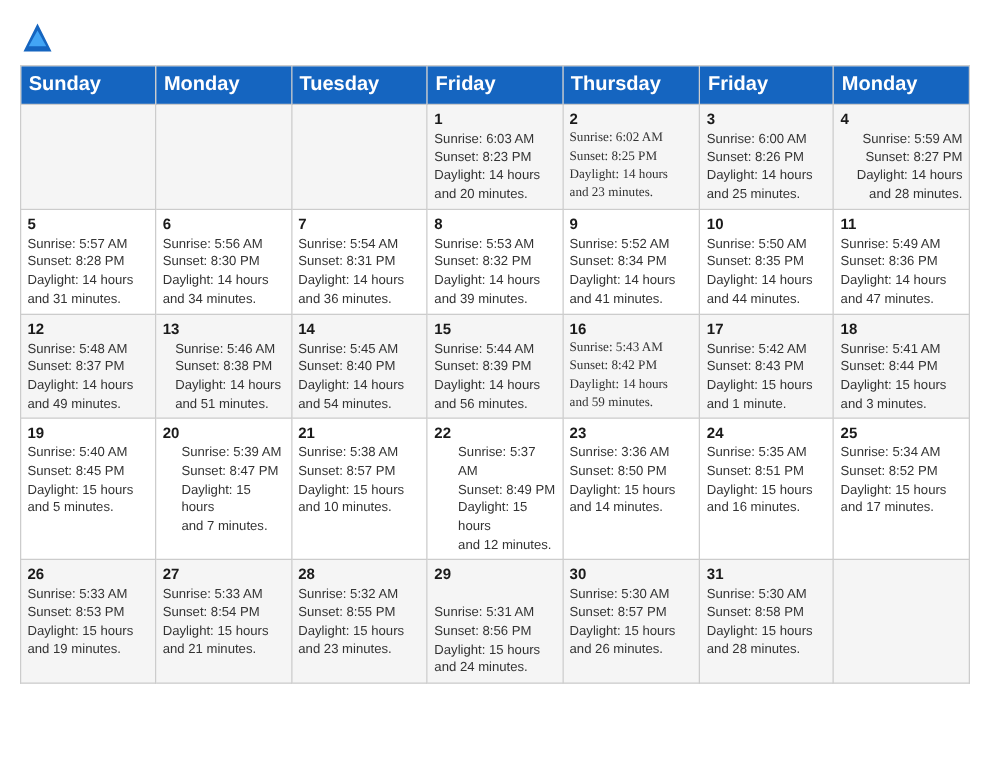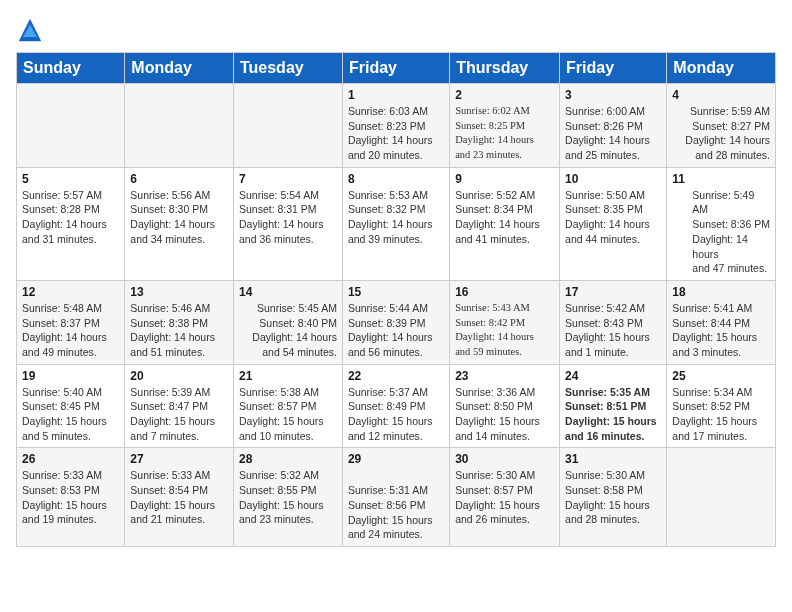--- a/index.html
+++ b/index.html
@@ -197,44 +197,44 @@
         </td>
         <td>
           <span class="day-num">10</span>
           <div class="day-info" style="white-space: pre-line;">Sunrise: 5:50 AM
 Sunset: 8:35 PM
 Daylight: 14 hours
 and 44 minutes.</div>
         </td>
         <td>
           <span class="day-num">11</span>
-          <div class="day-info" style="white-space: pre-line; margin-left: 20px;">Sunrise: 5:49 AM
+          <div class="day-info" style="white-space: pre-line;">Sunrise: 5:49 AM
 Sunset: 8:36 PM
 Daylight: 14 hours
 and 47 minutes.</div>
         </td>
       </tr>
       <tr>
         <td>
           <span class="day-num">12</span>
           <div class="day-info" style="white-space: pre-line;">Sunrise: 5:48 AM
 Sunset: 8:37 PM
 Daylight: 14 hours
 and 49 minutes.</div>
         </td>
         <td>
           <span class="day-num">13</span>
-          <div class="day-info" style="white-space: pre-line;">Sunrise: 5:46 AM
+          <div class="day-info" style="white-space: pre-line; margin-left: 10px;">Sunrise: 5:46 AM
 Sunset: 8:38 PM
 Daylight: 14 hours
 and 51 minutes.</div>
         </td>
         <td>
           <span class="day-num">14</span>
-          <div class="day-info" style="white-space: pre-line; text-align: right;">Sunrise: 5:45 AM
+          <div class="day-info" style="white-space: pre-line;">Sunrise: 5:45 AM
 Sunset: 8:40 PM
 Daylight: 14 hours
 and 54 minutes.</div>
         </td>
         <td>
           <span class="day-num">15</span>
           <div class="day-info" style="white-space: pre-line;">Sunrise: 5:44 AM
 Sunset: 8:39 PM
 Daylight: 14 hours
 and 56 minutes.</div>
@@ -264,49 +264,49 @@
       <tr>
         <td>
           <span class="day-num">19</span>
           <div class="day-info" style="white-space: pre-line;">Sunrise: 5:40 AM
 Sunset: 8:45 PM
 Daylight: 15 hours
 and 5 minutes.</div>
         </td>
         <td>
           <span class="day-num">20</span>
-          <div class="day-info" style="white-space: pre-line;">Sunrise: 5:39 AM
+          <div class="day-info" style="white-space: pre-line; margin-left: 15px;">Sunrise: 5:39 AM
 Sunset: 8:47 PM
 Daylight: 15 hours
 and 7 minutes.</div>
         </td>
         <td>
           <span class="day-num">21</span>
           <div class="day-info" style="white-space: pre-line;">Sunrise: 5:38 AM
 Sunset: 8:57 PM
 Daylight: 15 hours
 and 10 minutes.</div>
         </td>
         <td>
           <span class="day-num">22</span>
-          <div class="day-info" style="white-space: pre-line;">Sunrise: 5:37 AM
+          <div class="day-info" style="white-space: pre-line; margin-left: 19px;">Sunrise: 5:37 AM
 Sunset: 8:49 PM
 Daylight: 15 hours
 and 12 minutes.</div>
         </td>
         <td>
           <span class="day-num">23</span>
           <div class="day-info" style="white-space: pre-line;">Sunrise: 3:36 AM
 Sunset: 8:50 PM
 Daylight: 15 hours
 and 14 minutes.</div>
         </td>
         <td>
           <span class="day-num">24</span>
-          <div class="day-info" style="white-space: pre-line; font-weight: bold;">Sunrise: 5:35 AM
+          <div class="day-info" style="white-space: pre-line;">Sunrise: 5:35 AM
 Sunset: 8:51 PM
 Daylight: 15 hours
 and 16 minutes.</div>
         </td>
         <td>
           <span class="day-num">25</span>
           <div class="day-info" style="white-space: pre-line;">Sunrise: 5:34 AM
 Sunset: 8:52 PM
 Daylight: 15 hours
 and 17 minutes.</div>

